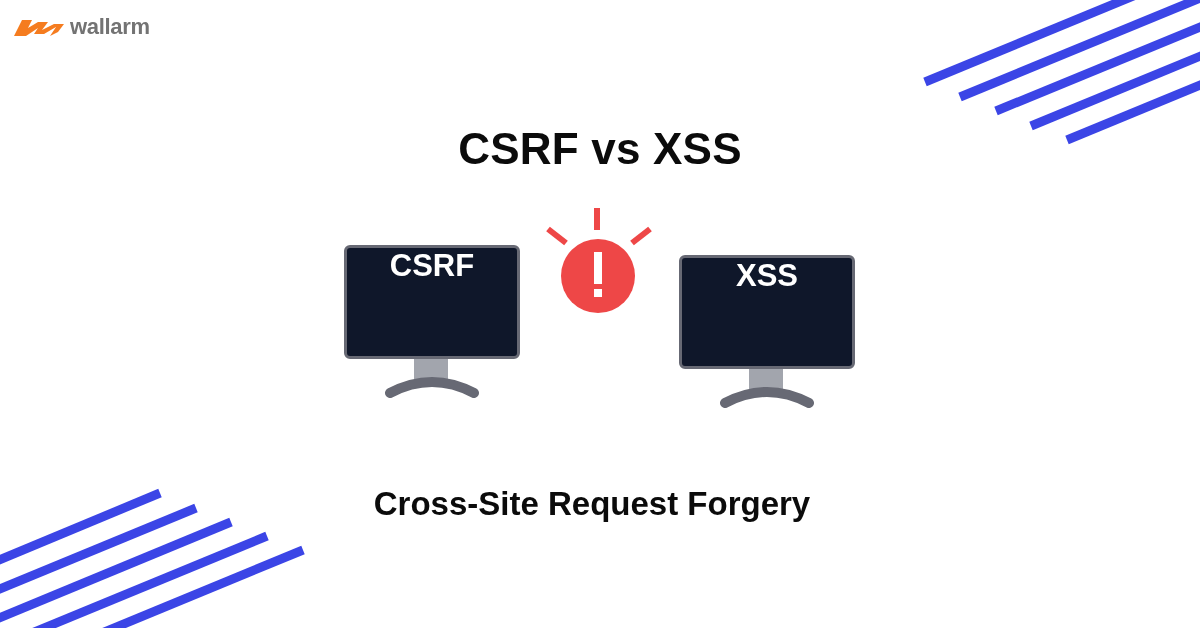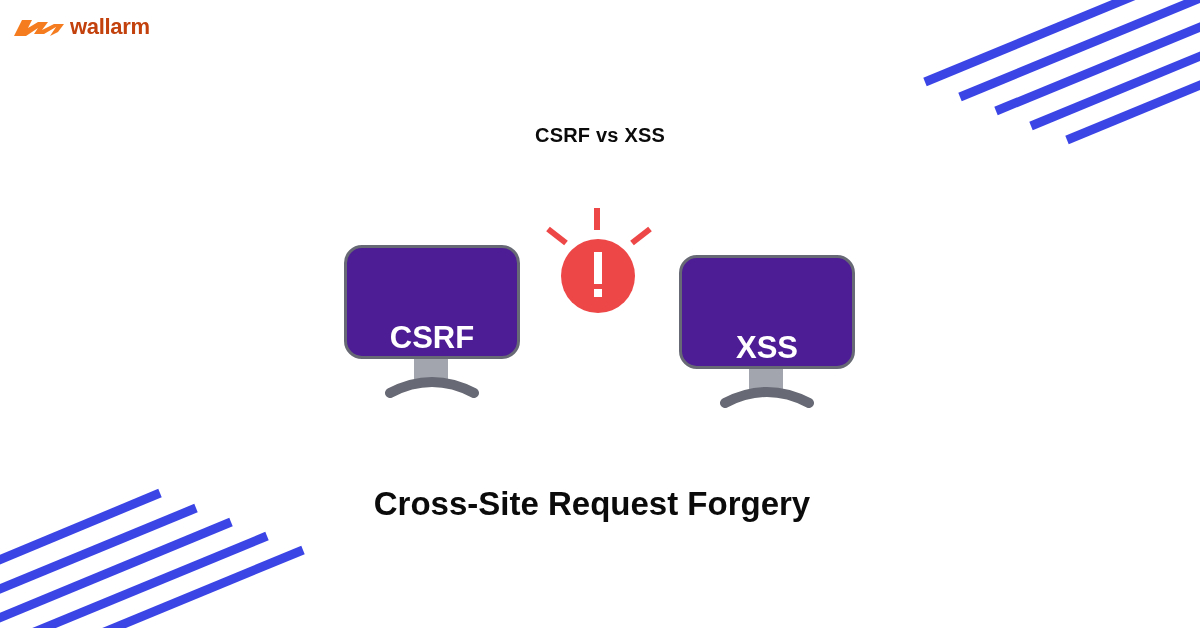--- a/index.html
+++ b/index.html
@@ -1,25 +1,25 @@
 <!DOCTYPE html>
 <html><head>
 <meta charset="utf-8">
 <style>
   html, body { margin:0; padding:0; }
   body { width:1200px; height:628px; background:#ffffff; position:relative; overflow:hidden;
          font-family:"Liberation Sans", "DejaVu Sans", sans-serif; }
   .logo { position:absolute; left:14px; top:14px; display:flex; align-items:center; gap:6px; }
-  .logo-text { font-size:22px; font-weight:700; color:#c2410c; letter-spacing:-0.3px;text-align:center; }
+  .logo-text { font-size:22px; font-weight:700; color:#737373; letter-spacing:-0.3px;text-align:center; }
   .stripes { position:absolute; }
   .title { position:absolute; top:124px; left:0; width:1200px; text-align:center;
-           font-size:20px; font-weight:700; color:#0b0b0b; letter-spacing:0.2px; }
+           font-size:44px; font-weight:700; color:#0b0b0b; letter-spacing:0.2px; }
   .monitor { position:absolute; width:176px; height:150px; }
-  .screen { position:absolute; left:0; top:0; width:170px; height:108px; background:#4c1d95;
-            border:3px solid #676974; border-radius:18px; display:flex; align-items:flex-end;
+  .screen { position:absolute; left:0; top:0; width:170px; height:108px; background:#0f172a;
+            border:3px solid #676974; border-radius:6px; display:flex; align-items:flex-start;
             justify-content:center; font-size:31px; font-weight:700; color:#ffffff; }
   .neck { position:absolute; left:70px; top:114px; width:34px; height:20px; background:#a2a5ad; }
   .base { position:absolute; left:40px; top:128px; }
   .alert { position:absolute; left:543px; top:205px; }
   .subtitle { position:absolute; top:480px; left:0; width:1184px; text-align:center;
               font-size:33px; line-height:48px; font-weight:700; color:#0b0b0b; }
 </style>
 </head>
 <body>
 

